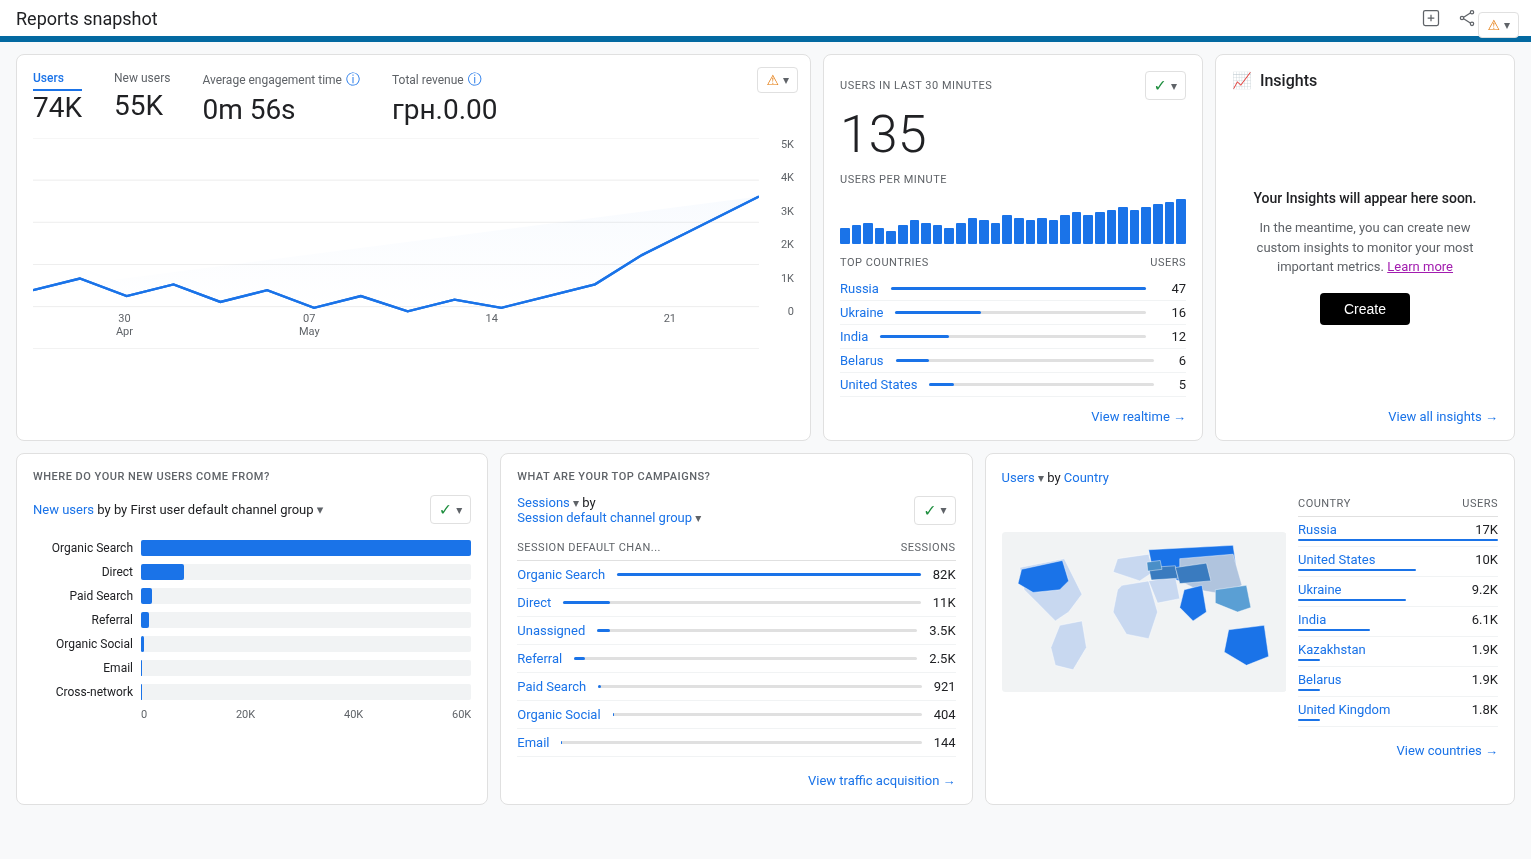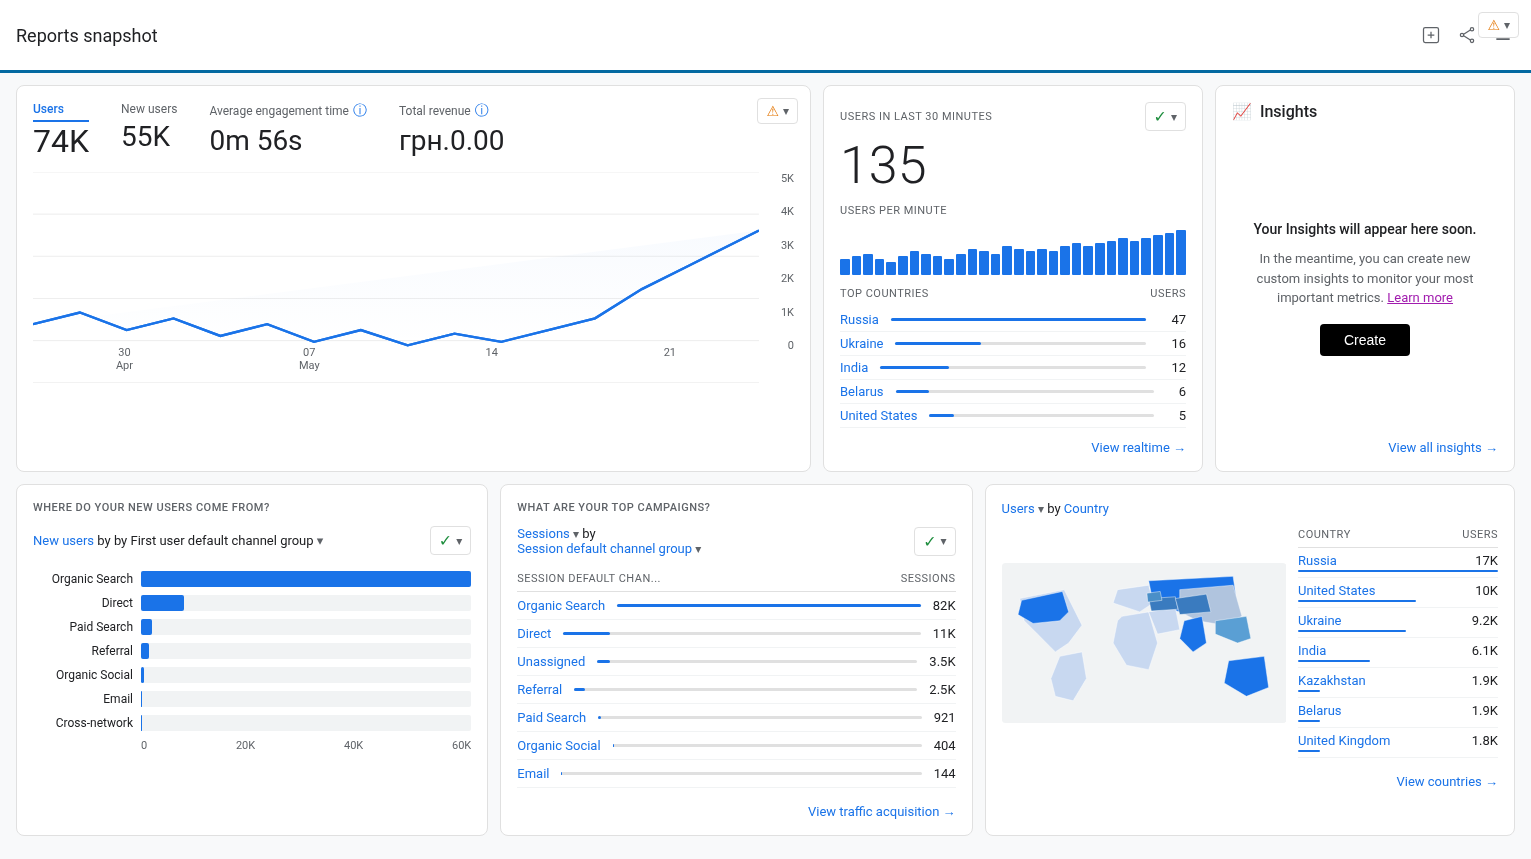--- a/index.html
+++ b/index.html
@@ -1,35 +1,35 @@
 <!DOCTYPE html>
 <html><head>
   <meta charset="utf-8">
   <style>
     * { box-sizing: border-box; margin: 0; padding: 0; }
     body { font-family: 'Google Sans', Roboto, Arial, sans-serif; background: #f8f9fa; color: #202124; font-size: 13px; }
     
-    .header { display: flex; align-items: center; justify-content: space-between; padding: 23px 16px; background: #fff; border-bottom: 3px solid #0369a1; }
+    .header { display: flex; align-items: center; justify-content: space-between; padding: 6px 16px; background: #fff; border-bottom: 6px solid #0369a1; }
     .header-title { font-size: 18px; font-weight: 400; color: #202124; }
     .header-icons { display: flex; gap: 12px; }
     .header-icon { width: 24px; height: 24px; display: flex; align-items: center; justify-content: center; color: #5f6368; cursor: pointer; }
     
     .main { padding: 12px 16px; }
     
     .top-row { display: grid; grid-template-columns: 1fr 380px 300px; gap: 12px; margin-bottom: 12px; }
     
     .card { background: #fff; border-radius: 8px; border: 1px solid #e0e0e0; padding: 16px; }
     
     
     .users-card { position: relative; }
     .metrics-row { display: flex; gap: 32px; align-items: flex-start; margin-bottom: 12px; }
     .metric { display: flex; flex-direction: column; }
     .metric-label { font-size: 12px; color: #1a73e8; font-weight: 500; border-bottom: 2px solid #1a73e8; padding-bottom: 4px; }
     .metric-label-plain { font-size: 12px; color: #5f6368; padding-bottom: 4px; }
-    .metric-value { font-size: 32px; font-weight: 400; color: #202124; }
+    .metric-value { font-size: 28px; font-weight: 400; color: #202124; }
     .metric-value-sm { font-size: 28px; font-weight: 400; color: #202124; }
     .warning-btn { position: absolute; top: 12px; right: 12px; display: flex; align-items: center; gap: 4px; border: 1px solid #e0e0e0; border-radius: 4px; padding: 4px 8px; cursor: pointer; background: #fff; }
     .warning-icon { color: #e37400; font-size: 14px; }
     
     
     .chart-area { position: relative; height: 200px; }
     .chart-y-labels { position: absolute; right: 0; top: 0; bottom: 20px; display: flex; flex-direction: column; justify-content: space-between; font-size: 11px; color: #5f6368; text-align: right; width: 30px; }
     .chart-x-labels { position: absolute; bottom: 0; left: 0; right: 35px; display: flex; justify-content: space-around; font-size: 11px; color: #5f6368; }
     .chart-x-label { text-align: center; }
     .line-chart { position: absolute; top: 0; left: 0; right: 35px; bottom: 20px; }

